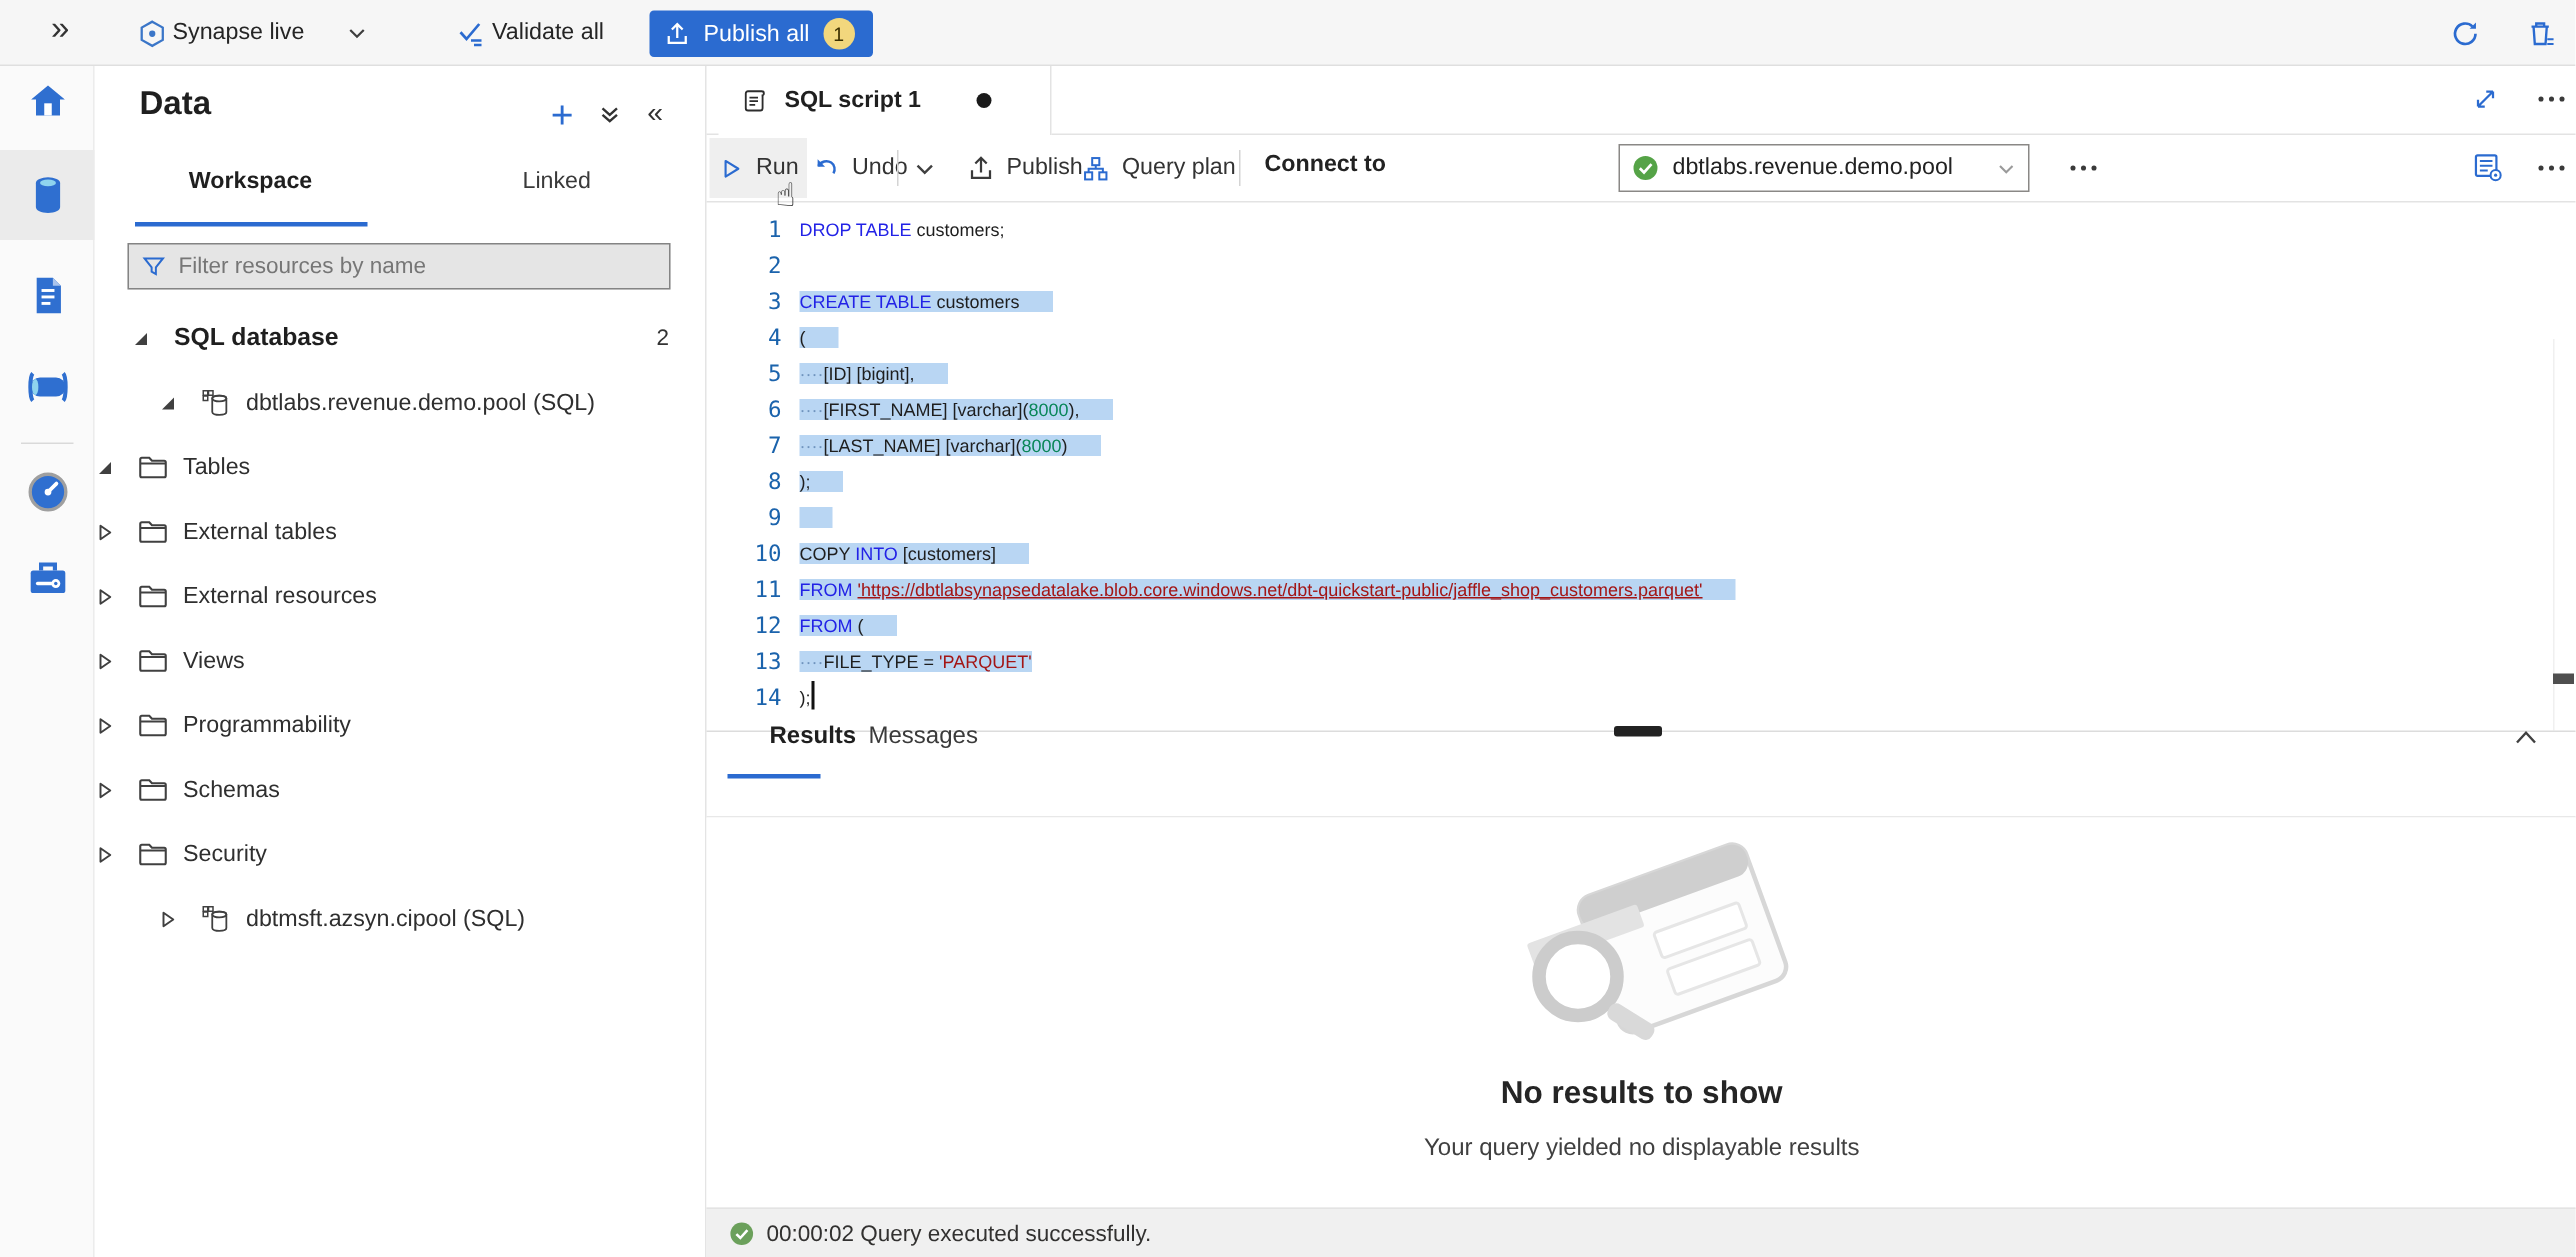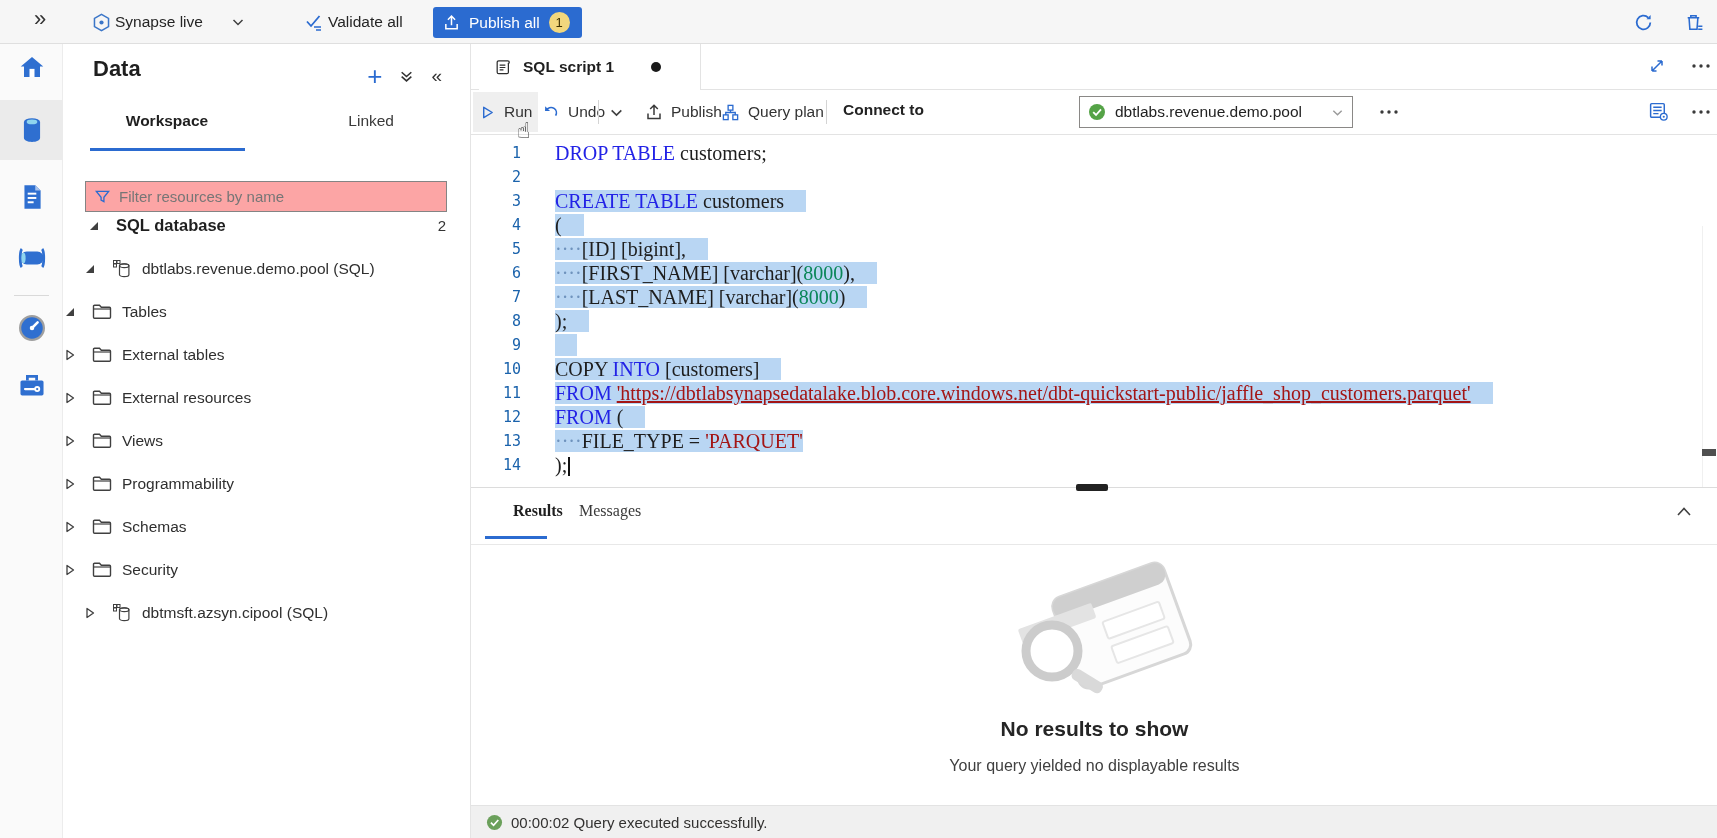--- a/index.html
+++ b/index.html
@@ -33,29 +33,29 @@
   
   .datapanel { position:absolute; left:64px; top:44px; width:406px; height:794px; background:#fff; }
   .dp-title { position:absolute; left:29px; top:12px; font-size:22px; font-weight:700; color:#1f1f1f; }
   .dp-actions { position:absolute; right:28px; top:22px; display:flex; align-items:center; gap:17px; }
   .dp-plus { color:#2b6bd0; font-size:26px; line-height:20px; cursor:pointer; font-weight:400; }
   .dp-glyph { font-size:19px; color:#333; cursor:pointer; line-height:18px; }
   .dp-tab { position:absolute; top:68px; height:30px; font-size:15.5px; color:#3a3a3a; cursor:pointer; }
   .dp-tab.active { font-weight:700; color:#1f1f1f; }
   .tab-underline { position:absolute; left:26px; top:104px; width:155px; height:3px; background:#2b6bd0; }
   .filterbox { position:absolute; left:21px; top:118px; width:362px; height:31px; border:1px solid #848484;
-               background:#fca5a5; display:flex; align-items:center; padding:0 8px; gap:8px;margin-top:19px; }
+               background:#e5e5e5; display:flex; align-items:center; padding:0 8px; gap:8px; }
   .filterbox input { border:none; outline:none; flex:1; font-size:15px; font-family:inherit; color:#333; background:transparent; }
   .filterbox input::placeholder { color:#767676; }
   .tree { position:absolute; left:0; top:160px; width:406px; }
   .tree-row { height:43px; display:flex; align-items:center; font-size:15.5px; color:#2f2f2f; cursor:pointer; }
   .tree-row .caret { width:12px; margin-right:16px; flex:none; }
   .tree-row .t-icon { width:20px; margin-right:10px; flex:none; }
   .lvl1 { padding-left:24px; }
-  .lvl2 { padding-left:20px; }
+  .lvl2 { padding-left:42px; }
   .lvl3 { }
   .t-bold .t-label { font-weight:700; font-size:16.5px; color:#1f1f1f; }
   .t-count { margin-left:auto; padding-right:24px; font-size:15px; color:#333; }
 
   
   .pane { position:absolute; left:470px; top:44px; width:1247px; height:794px; background:#fff;
           border-left:1px solid #e4e4e4; }
   .tabrow { position:absolute; left:0; top:0; width:1247px; height:46px; border-bottom:1px solid #e3e3e3; }
   .doc-tab { position:absolute; left:8px; top:0; width:222px; height:46px; background:#fff;
              border-right:1px solid #e3e3e3; display:flex; align-items:center; padding-left:14px; gap:11px; cursor:pointer; }
@@ -73,41 +73,41 @@
   .pool-select .chev { margin-left:auto; }
   .hand-cursor { position:absolute; left:46px; top:74px; font-size:22px; color:#1b1b1b; z-index:30;
                  font-family:"DejaVu Sans", sans-serif; }
 
   
   .code { position:absolute; left:0; top:91px; width:1247px; height:352px; overflow:hidden; cursor:text; }
   .code-row { display:flex; height:24px; }
   .code-row:first-child { margin-top:6px; }
   .gut { width:50px; text-align:right; font-family:"DejaVu Sans Mono", monospace; font-size:15px;
          line-height:24px; color:#1b63ac; flex:none; }
-  .ltxt { margin-left:34px; white-space:pre; font-family:Liberation Serif, serif;
-          font-size:20px; line-height:24px; color:#1e1e1e; }
+  .ltxt { margin-left:12px; white-space:pre; font-family:Liberation Sans, sans-serif;
+          font-size:12px; line-height:24px; color:#1e1e1e; }
   .sel { background:#b9d6f3; }
   .sel.tail { padding-right:22px; }
   .tk-kw { color:#2222e6; }
   .tk-pl { color:#1e1e1e; }
   .tk-num { color:#098658; }
   .tk-str { color:#a31515; }
   .tk-lnk { color:#a31515; text-decoration:underline; }
   .tk-ws { color:#6f93bd; }
   .caret-bar { display:inline-block; width:2px; height:19px; background:#111; vertical-align:-4px; margin-left:1px; }
   .scroll-thumb { position:absolute; right:1px; top:405px; width:14px; height:7px; background:#4f4f4f; }
   .vtrack { position:absolute; right:15px; top:91px; width:1px; height:352px; background:#f0f0f0; }
 
   
   .splitter { position:absolute; left:0; top:443px; width:1247px; height:1px; background:#dcdcdc; }
   .split-handle { position:absolute; left:605px; top:440px; width:32px; height:7px; background:#222;
                   border-radius:2px; cursor:row-resize; z-index:5; }
 
   
-  .res-tabs { position:absolute; left:0; top:444px; width:1247px; height:56px;font-family:Liberation Serif, serif; }
+  .res-tabs { position:absolute; left:0; top:424px; width:1247px; height:56px; }
   .res-tab { position:absolute; top:14px; font-size:16px; color:#3a3a3a; cursor:pointer; }
   .res-tab.active { font-weight:700; color:#1f1f1f; }
   .res-underline { position:absolute; left:14px; top:48px; width:62px; height:3px; background:#2b6bd0; }
   .res-divider { position:absolute; left:0; top:500px; width:1247px; height:1px; background:#e8e8e8; }
   .res-body { position:absolute; left:0; top:501px; width:1247px; height:260px; background:#fff; }
   .empty-illustration { position:absolute; left:483px; top:14px; }
   .empty-title { position:absolute; left:0; width:1247px; top:172px; text-align:center;
                  font-size:21px; font-weight:700; color:#252525; }
   .empty-sub { position:absolute; left:0; width:1247px; top:212px; text-align:center;
                font-size:16px; color:#404040; }

